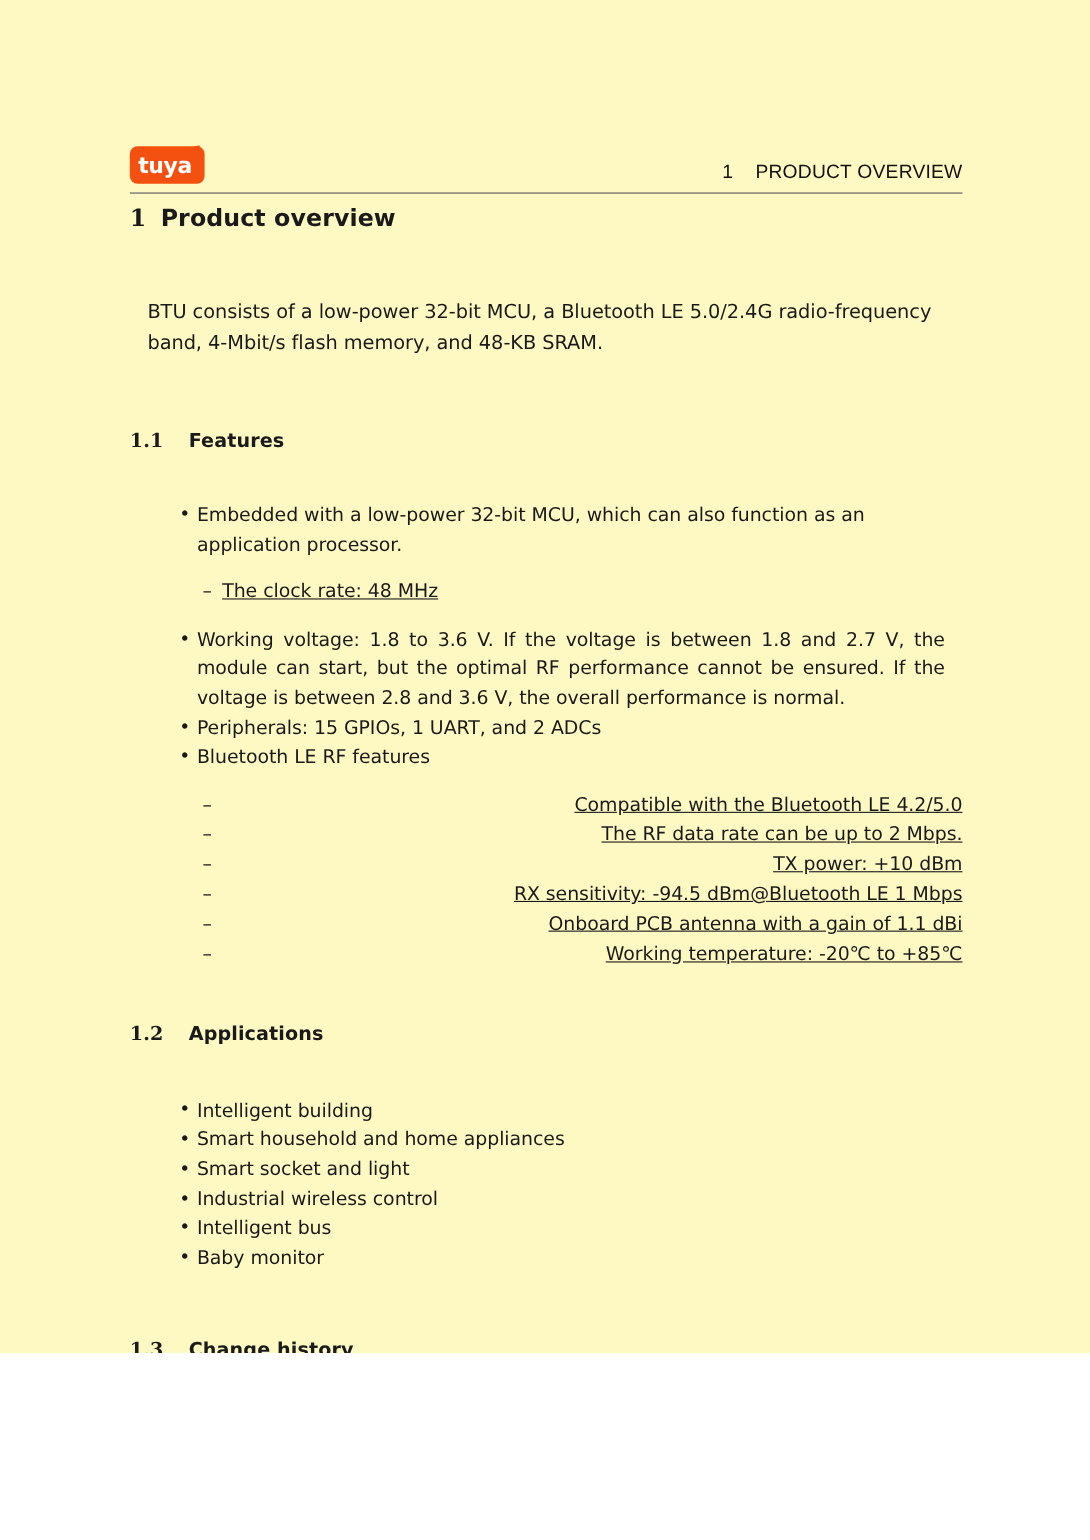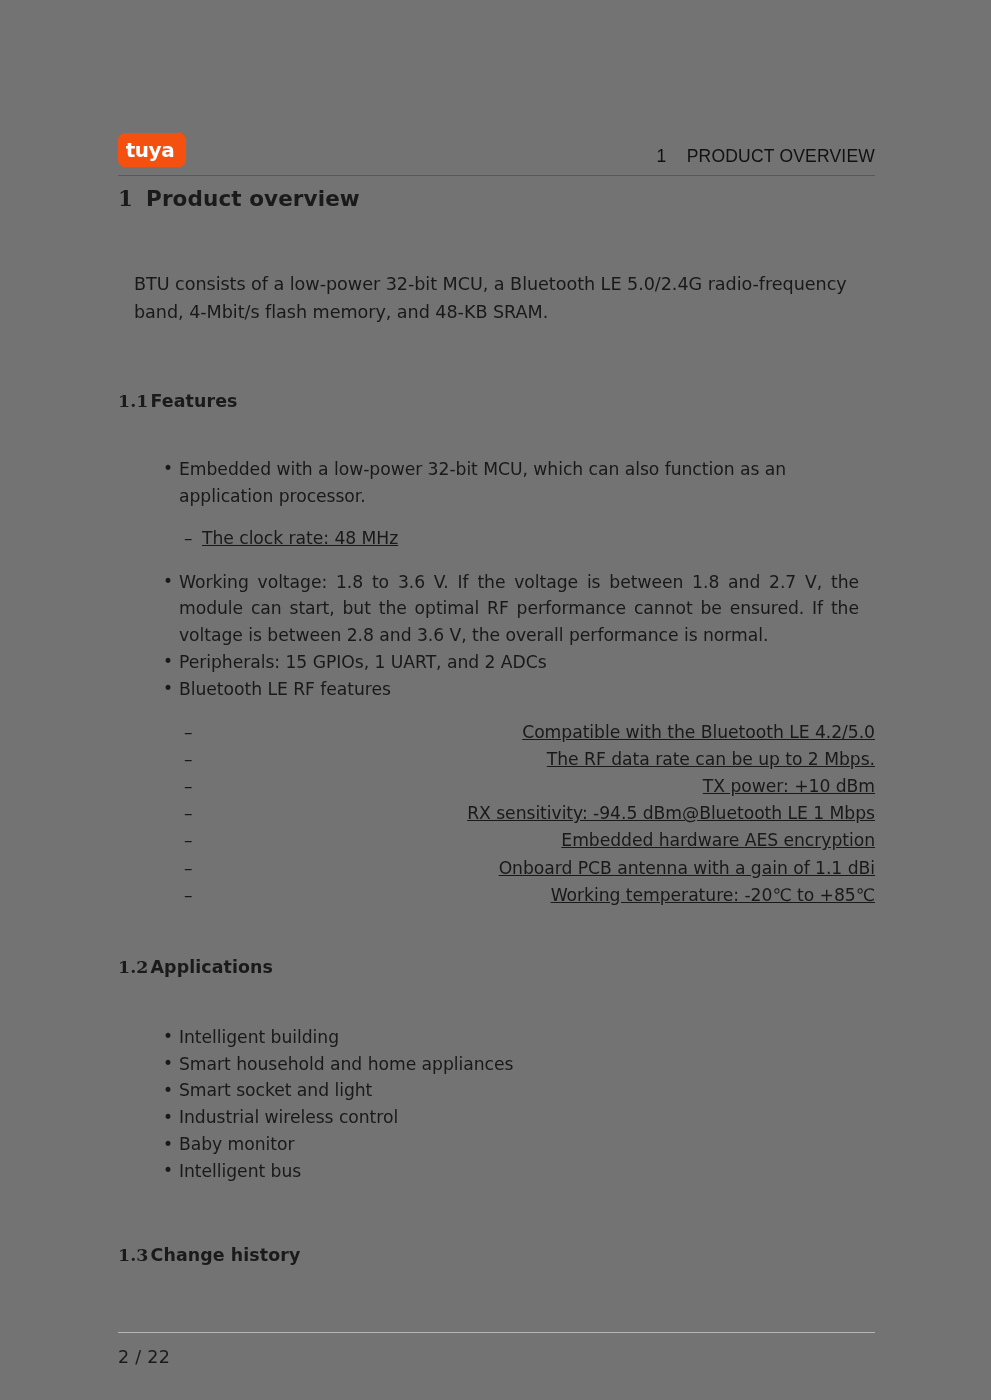--- a/index.html
+++ b/index.html
@@ -9,22 +9,22 @@
   }
   body {
     font-family: "DejaVu Sans", sans-serif;
     color: #161616;
     -webkit-font-smoothing: antialiased;
   }
 
   .page {
     position: relative;
     width: 991px;
-    height: 1400px;
-    background: #737373;
+    height: 1230px;
+    background: #fef9c3;
     overflow: hidden;
     box-sizing: border-box;
   }
 
   
   .page-header {
     position: absolute;
     left: 118px;
     top: 120px;
     width: 757px;
@@ -121,21 +121,21 @@
     font-weight: 700;
     color: #1a1a1a;
     margin: 0;
     padding: 0;
     letter-spacing: 0.1px;
     line-height: 1.2;
   }
   h2.section-title .num {
     font-family: "DejaVu Serif", serif;
     font-weight: 700;
-    margin-right: 2px;
+    margin-right: 23px;
   }
 
   
   .gap-intro     { height: 42px; }
   .gap-after-h2  { height: 28px; }
   .gap-after-h2-apps { height: 30px; }
   .gap-before-h2 { height: 48px; }
   .gap-before-h2-apps { height: 48px; }
   .gap-before-h2-hist { height: 44px; }
 
@@ -264,40 +264,39 @@
       <li class="justify">Working voltage: 1.8 to 3.6 V. If the voltage is between 1.8 and 2.7 V, the module can start, but the optimal RF performance cannot be ensured. If the voltage is between 2.8 and 3.6 V, the overall performance is normal.</li>
       <li class="li-sp">Peripherals: 15 GPIOs, 1 UART, and 2 ADCs</li>
       <li class="li-sp">Bluetooth LE RF features</li>
     </ul>
 
     <ul class="lvl2 sub-block-b">
       <li>Compatible with the Bluetooth LE 4.2/5.0</li>
       <li>The RF data rate can be up to 2 Mbps.</li>
       <li>TX power: +10 dBm</li>
       <li>RX sensitivity: -94.5 dBm@Bluetooth LE 1 Mbps</li>
-      <li>Embedded hardware AES encryption</li>
       <li>Onboard PCB antenna with a gain of 1.1 dBi</li>
       <li>Working temperature: -20℃ to +85℃</li>
     </ul>
 
     <div class="gap-before-h2-apps"></div>
 
     <h2 class="section-title">
       <span class="num">1.2</span><span>Applications</span>
     </h2>
 
     <div class="gap-after-h2-apps"></div>
 
     <ul class="lvl1">
       <li>Intelligent building</li>
       <li>Smart household and home appliances</li>
       <li>Smart socket and light</li>
       <li>Industrial wireless control</li>
+      <li>Intelligent bus</li>
       <li>Baby monitor</li>
-      <li>Intelligent bus</li>
     </ul>
 
     <div class="gap-before-h2-hist"></div>
 
     <h2 class="section-title">
       <span class="num">1.3</span><span>Change history</span>
     </h2>
 
   </div>
 

